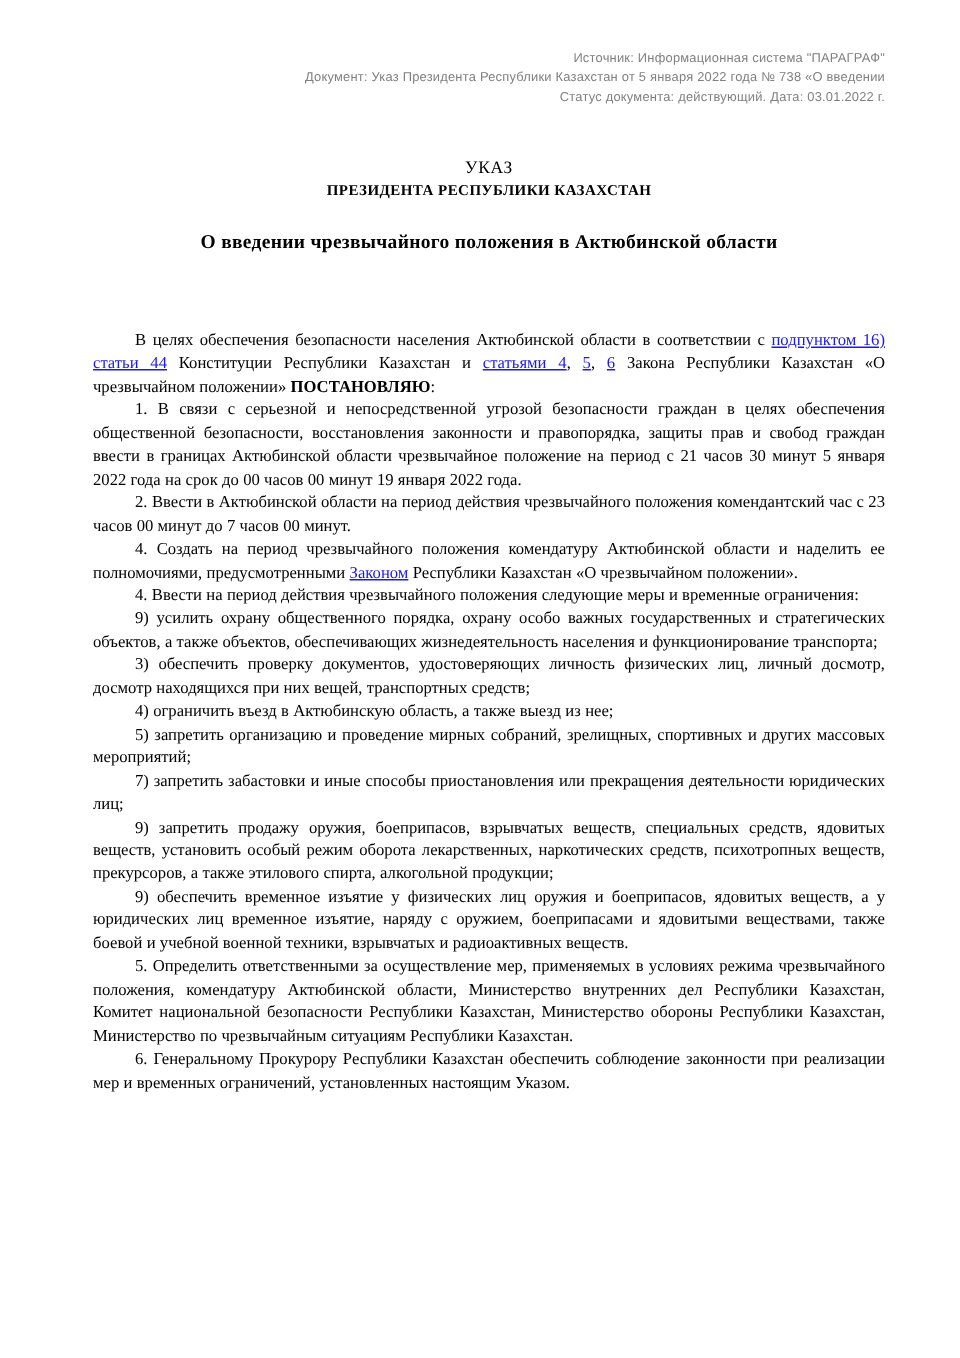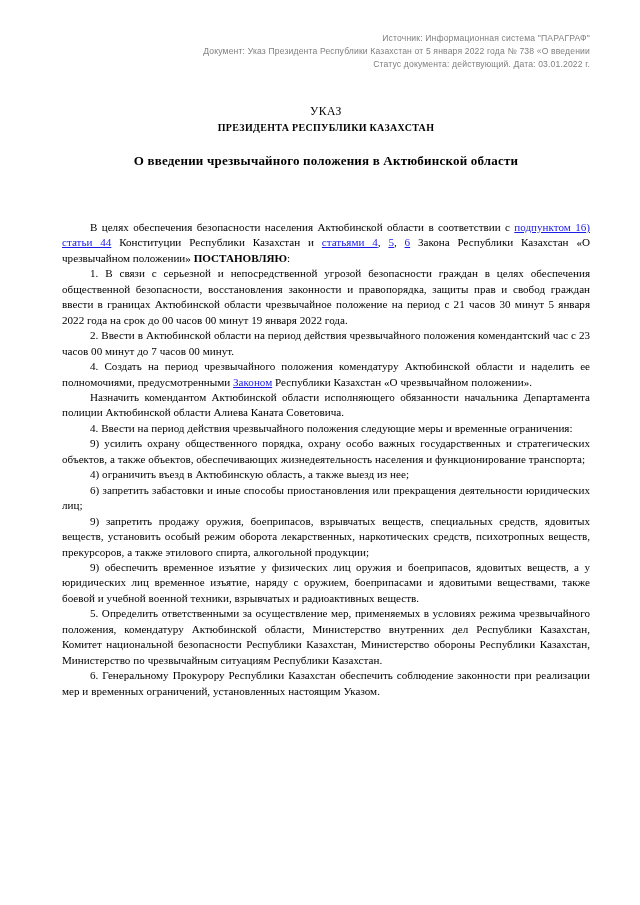--- a/index.html
+++ b/index.html
@@ -114,32 +114,33 @@
   <div class="body-block">
 
     <p class="para"><span>В целях обеспечения безопасности населения Актюбинской области в соответствии с </span><a class="doclink" style="color: rgb(26, 26, 230);">подпунктом 16) статьи 44</a><span> Конституции Республики Казахстан и </span><a class="doclink" style="color: rgb(26, 26, 230);">статьями 4</a><span>, </span><a class="doclink" style="color: rgb(26, 26, 230);">5</a><span>, </span><a class="doclink" style="color: rgb(26, 26, 230);">6</a><span> Закона Республики Казахстан «О чрезвычайном положении» </span><b>ПОСТАНОВЛЯЮ</b><span>:</span></p>
 
     <p class="para">1. В связи с серьезной и непосредственной угрозой безопасности граждан в целях обеспечения общественной безопасности, восстановления законности и правопорядка, защиты прав и свобод граждан ввести в границах Актюбинской области чрезвычайное положение на период с 21 часов 30 минут 5 января 2022 года на срок до 00 часов 00 минут 19 января 2022 года.</p>
 
     <p class="para">2. Ввести в Актюбинской области на период действия чрезвычайного положения комендантский час с 23 часов 00 минут до 7 часов 00 минут.</p>
 
     <p class="para"><span>4. Создать на период чрезвычайного положения комендатуру Актюбинской области и наделить ее полномочиями, предусмотренными </span><a class="doclink" style="color: rgb(26, 26, 230); font-family: Liberation Serif, serif;">Законом</a><span> Республики Казахстан «О чрезвычайном положении».</span></p>
 
-    <p class="para">Назначить комендантом Актюбинской области исполняющего обязанности начальника Департамента полиции Актюбинской области Алиева Каната Советовича.</p>
 
     <p class="para">4. Ввести на период действия чрезвычайного положения следующие меры и временные ограничения:</p>
 
     <p class="para">9) усилить охрану общественного порядка, охрану особо важных государственных и стратегических объектов, а также объектов, обеспечивающих жизнедеятельность населения и функционирование транспорта;</p>
 
 
+    <p class="para">3) обеспечить проверку документов, удостоверяющих личность физических лиц, личный досмотр, досмотр находящихся при них вещей, транспортных средств;</p>
 
     <p class="para">4) ограничить въезд в Актюбинскую область, а также выезд из нее;</p>
 
+    <p class="para">5) запретить организацию и проведение мирных собраний, зрелищных, спортивных и других массовых мероприятий;</p>
 
-    <p class="para">6) запретить забастовки и иные способы приостановления или прекращения деятельности юридических лиц;</p>
+    <p class="para">7) запретить забастовки и иные способы приостановления или прекращения деятельности юридических лиц;</p>
 
     <p class="para">9) запретить продажу оружия, боеприпасов, взрывчатых веществ, специальных средств, ядовитых веществ, установить особый режим оборота лекарственных, наркотических средств, психотропных веществ, прекурсоров, а также этилового спирта, алкогольной продукции;</p>
 
     <p class="para">9) обеспечить временное изъятие у физических лиц оружия и боеприпасов, ядовитых веществ, а у юридических лиц временное изъятие, наряду с оружием, боеприпасами и ядовитыми веществами, также боевой и учебной военной техники, взрывчатых и радиоактивных веществ.</p>
 
     <p class="para">5. Определить ответственными за осуществление мер, применяемых в условиях режима чрезвычайного положения, комендатуру Актюбинской области, Министерство внутренних дел Республики Казахстан, Комитет национальной безопасности Республики Казахстан, Министерство обороны Республики Казахстан, Министерство по чрезвычайным ситуациям Республики Казахстан.</p>
 
     <p class="para">6. Генеральному Прокурору Республики Казахстан обеспечить соблюдение законности при реализации мер и временных ограничений, установленных настоящим Указом.</p>
 
   </div>

